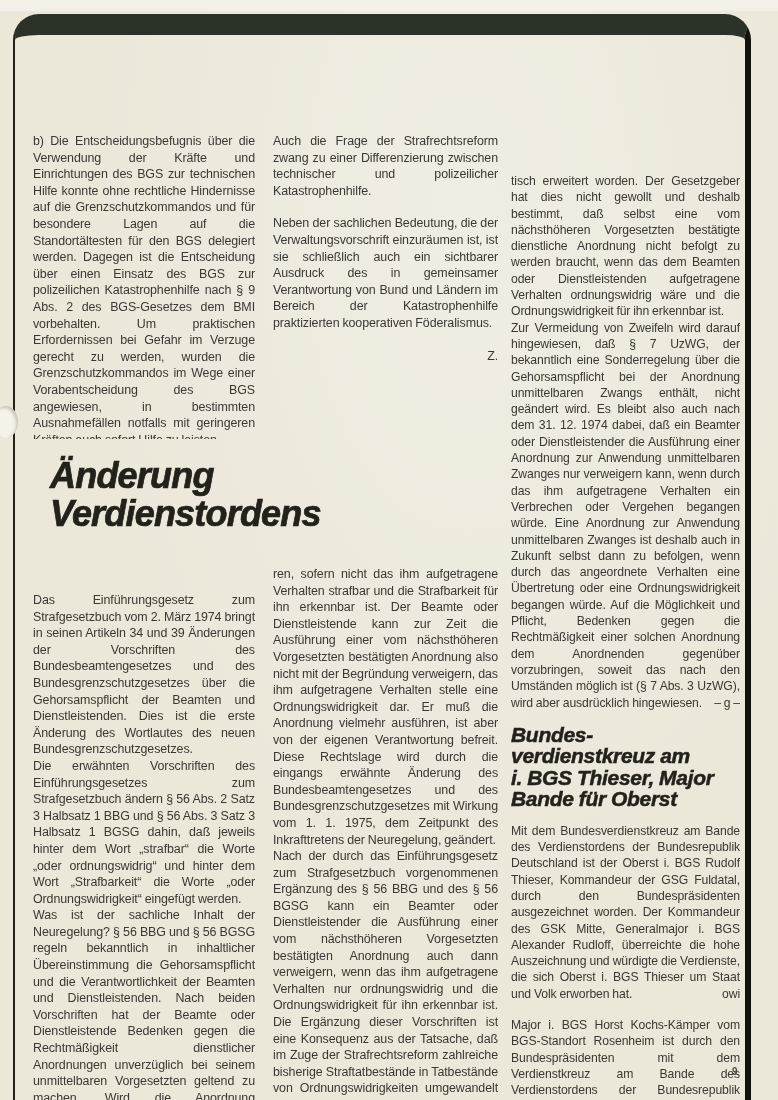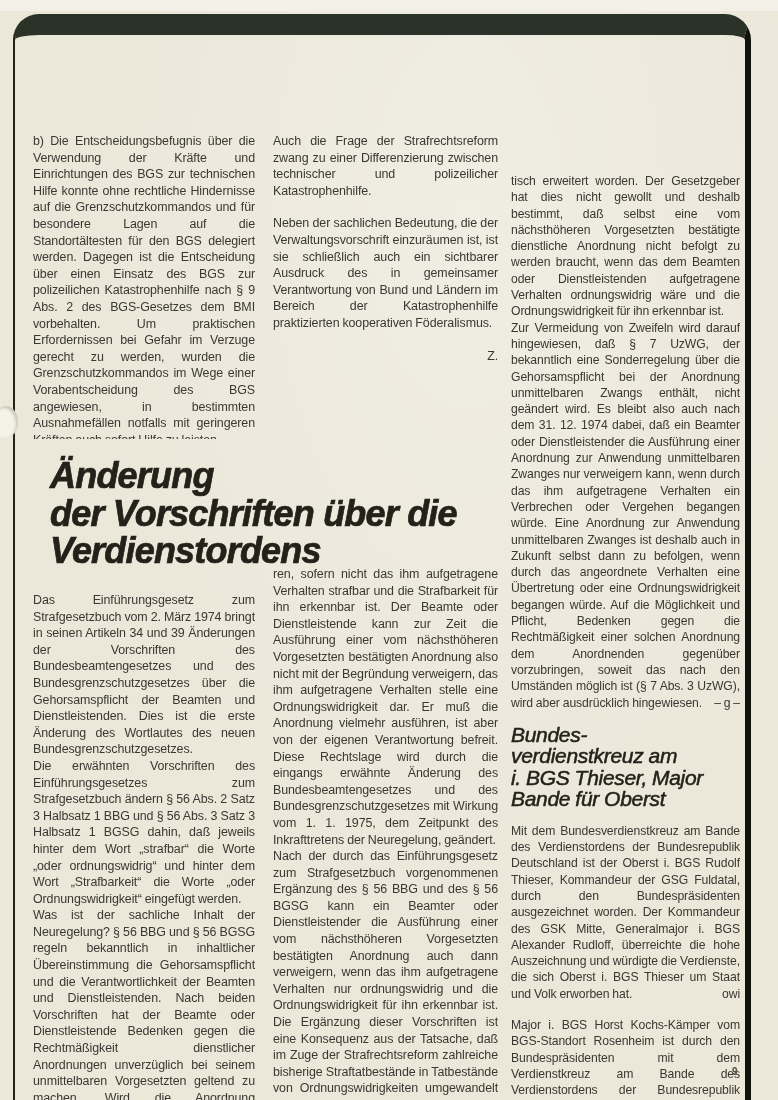--- a/index.html
+++ b/index.html
@@ -76,21 +76,21 @@
     font-weight: bold;
     font-size: 36px;
     line-height: 37.5px;
     letter-spacing: -0.8px;
     color: #23221a;
     -webkit-text-stroke: 0.7px #23221a;
   }
   .subhead {
     margin: 13px 0 13px 0;
     font-style: italic;
-    font-weight: normal;
+    font-weight: bold;
     font-size: 21px;
     line-height: 21.5px;
     letter-spacing: -0.3px;
     color: #23221a;
     -webkit-text-stroke: 0.5px #23221a;
     text-align: left;
   }
   .c3top { min-height: 505px; }
 
   .page-number {
@@ -122,21 +122,20 @@
 
       <p class="para"><span class="ptext">Neben der sachlichen Bedeutung, die der Verwaltungsvorschrift einzuräumen ist, ist sie schließlich auch ein sichtbarer Ausdruck des in gemeinsamer Verantwortung von Bund und Ländern im Bereich der Katastrophenhilfe praktizierten kooperativen Föderalismus.</span><span class="sig"></span></p>
 
       <p class="para"><span class="ptext"></span><span class="sig">Z.</span></p>
     </div>
 
   <h1 class="headline">
 
       <div>Änderung</div>
 
-      <div>der Vorschriften über die</div>
 
       <div>Verdienstordens</div>
     </h1>
 
   <div class="col c1b">
 
       <p class="para"><span class="ptext">Das Einführungsgesetz zum Strafgesetzbuch vom 2. März 1974 bringt in seinen Artikeln 34 und 39 Änderungen der Vorschriften des Bundesbeamtengesetzes und des Bundesgrenzschutzgesetzes über die Gehorsamspflicht der Beamten und Dienstleistenden. Dies ist die erste Änderung des Wortlautes des neuen Bundesgrenzschutzgesetzes.</span><span class="sig"></span></p>
 
       <p class="para"><span class="ptext">Die erwähnten Vorschriften des Einführungsgesetzes zum Strafgesetzbuch ändern § 56 Abs. 2 Satz 3 Halbsatz 1 BBG und § 56 Abs. 3 Satz 3 Halbsatz 1 BGSG dahin, daß jeweils hinter dem Wort „strafbar“ die Worte „oder ordnungswidrig“ und hinter dem Wort „Strafbarkeit“ die Worte „oder Ordnungswidrigkeit“ eingefügt werden.</span><span class="sig"></span></p>
 

